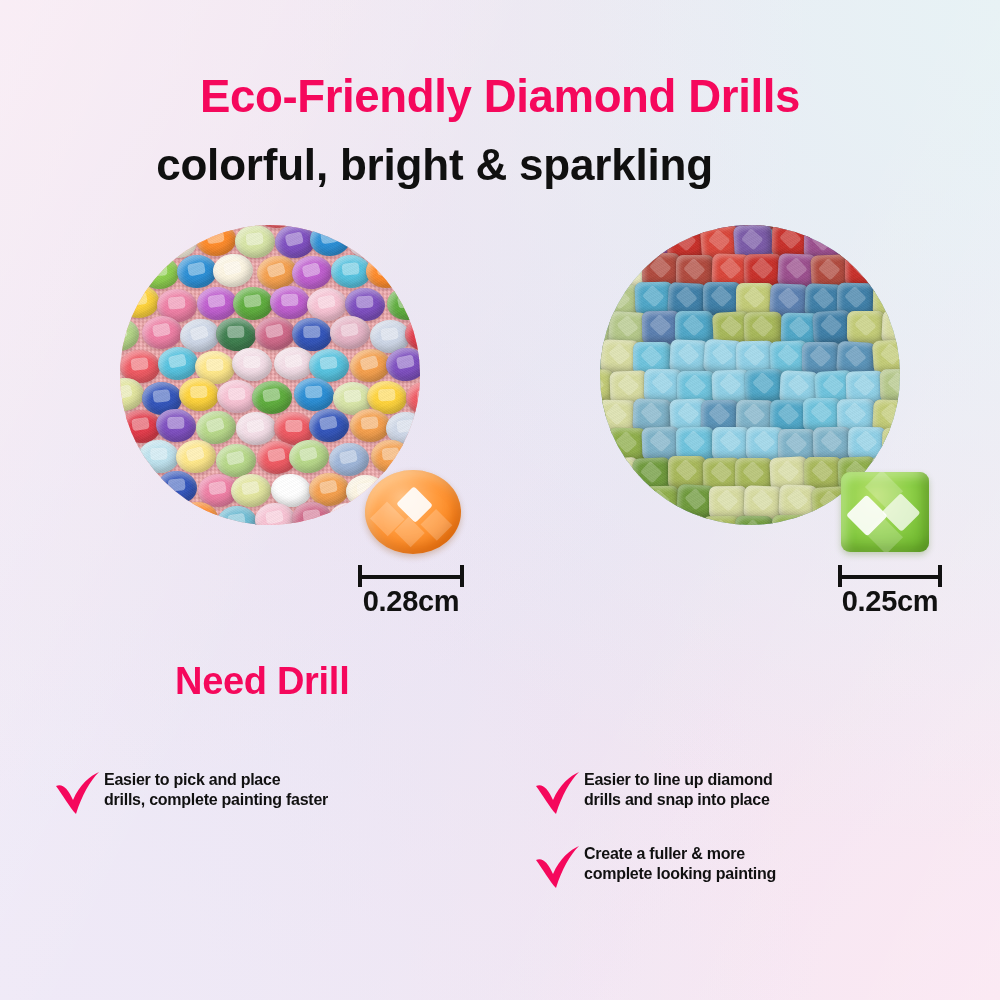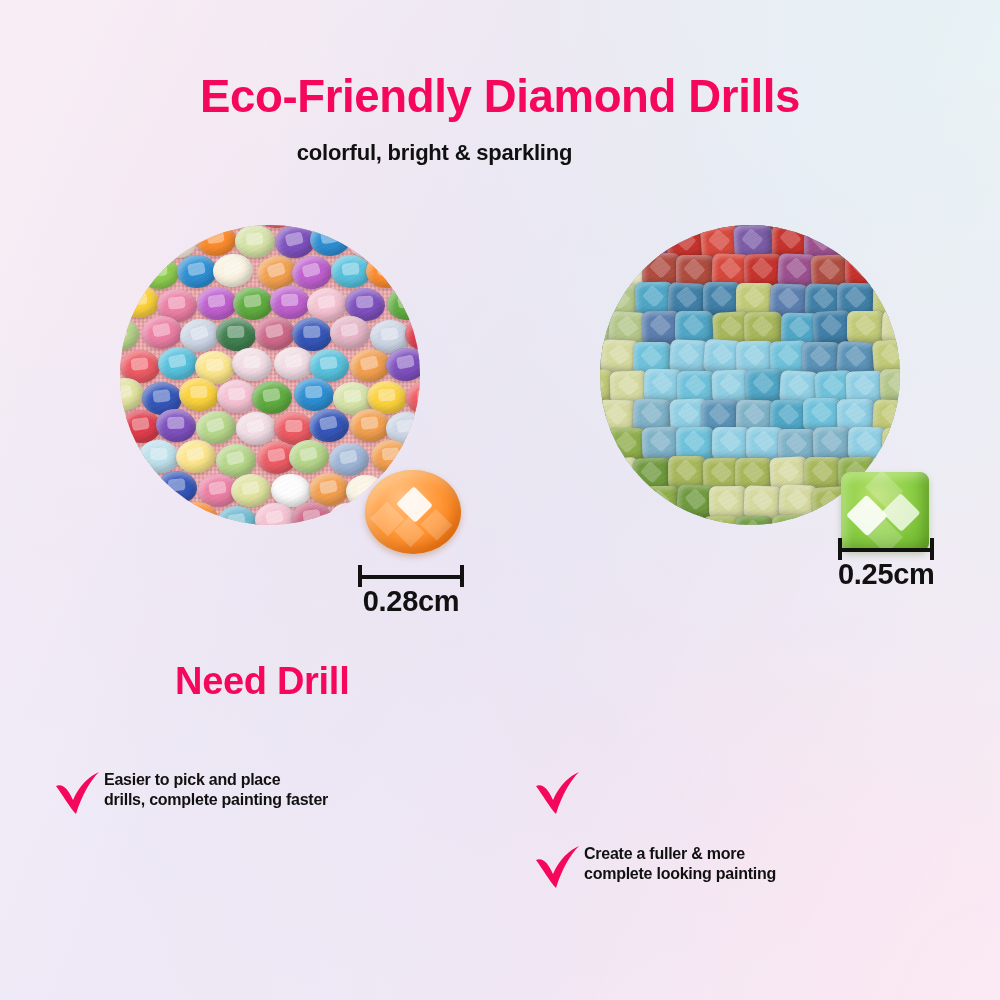--- a/index.html
+++ b/index.html
@@ -33,21 +33,21 @@
   .title {
     position:absolute; left:0; width:1000px; text-align:center;
     color:#f5085c;
     font-weight:bold;
     letter-spacing:-.4px;
     white-space:nowrap;
   }
   #main-title { top:68px; font-size:47px; transform:scaleX(.97); }
   #subtitle {
     position:absolute; top:140px; left:0; width:869px; text-align:center;
-    color:#101010; font-size:22px; font-weight:bold; letter-spacing:-.2px;
+    color:#101010; font-size:44px; font-weight:bold; letter-spacing:-.2px;
   }
 
   
   .photo-circle {
     position:absolute; width:300px; height:300px; border-radius:50%;
     overflow:hidden;
   }
   #round-photo { left:120px; top:225px; }
   #square-photo { left:600px; top:225px; }
 
@@ -119,21 +119,21 @@
   .measure .cap {
     position:absolute; top:0; width:4px; height:22px; background:#111;
   }
   .measure .cap.l { left:0; }
   .measure .cap.r { right:0; }
   .measure-label {
     position:absolute; top:20px; width:100%; text-align:center;
     font-size:29px; font-weight:bold; color:#111; letter-spacing:-.3px;
   }
   #measure-round { left:358px; top:565px; width:106px; }
-  #measure-square { left:838px; top:538px; width:96px; }
+  #measure-square { left:838px; top:565px; width:104px; }
 
   
   .col-heading {
     position:absolute; font-size:38px; font-weight:bold; color:#f5085c;
     white-space:nowrap; letter-spacing:-.3px;
   }
   #heading-round  { left:175px; top:660px; }
   #heading-square { left:627px; top:660px; }
 
   
@@ -433,20 +433,22 @@
     </div>
   </div>
 
   <div class="bullet-list" id="bullets-square">
     <div class="bullet">
       <span class="check-icon">
         <svg viewBox="0 0 52 50" width="52" height="50">
           <path d="M4 16 C10 13 16 18 21 30 C28 14 38 6 47 2 C38 11 30 25 24 44 C18 38 10 24 4 16 Z" fill="#F5085C"></path>
         </svg>
       </span>
+      <span class="bullet-text">Easier to line up diamond
+drills and snap into place</span>
     </div>
     <div class="bullet" style="margin-top:22px;">
       <span class="check-icon">
         <svg viewBox="0 0 52 50" width="52" height="50">
           <path d="M4 16 C10 13 16 18 21 30 C28 14 38 6 47 2 C38 11 30 25 24 44 C18 38 10 24 4 16 Z" fill="#F5085C"></path>
         </svg>
       </span>
       <span class="bullet-text">Create a fuller &amp; more
 complete looking painting</span>
     </div>

